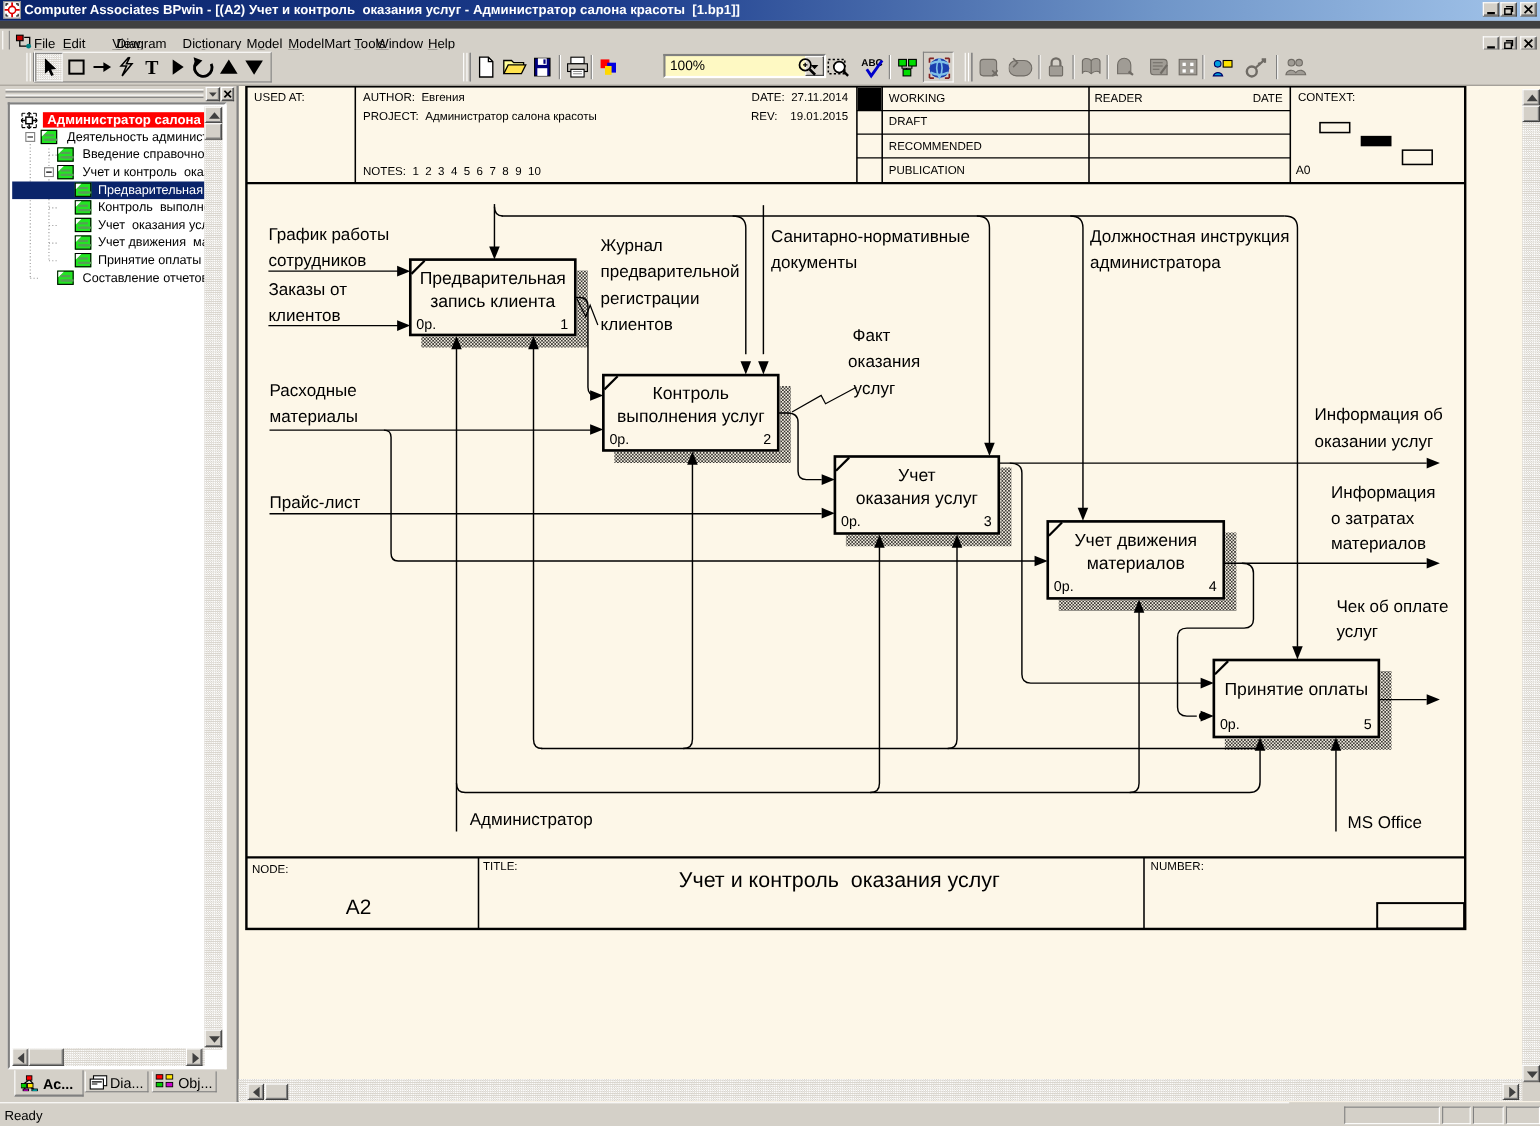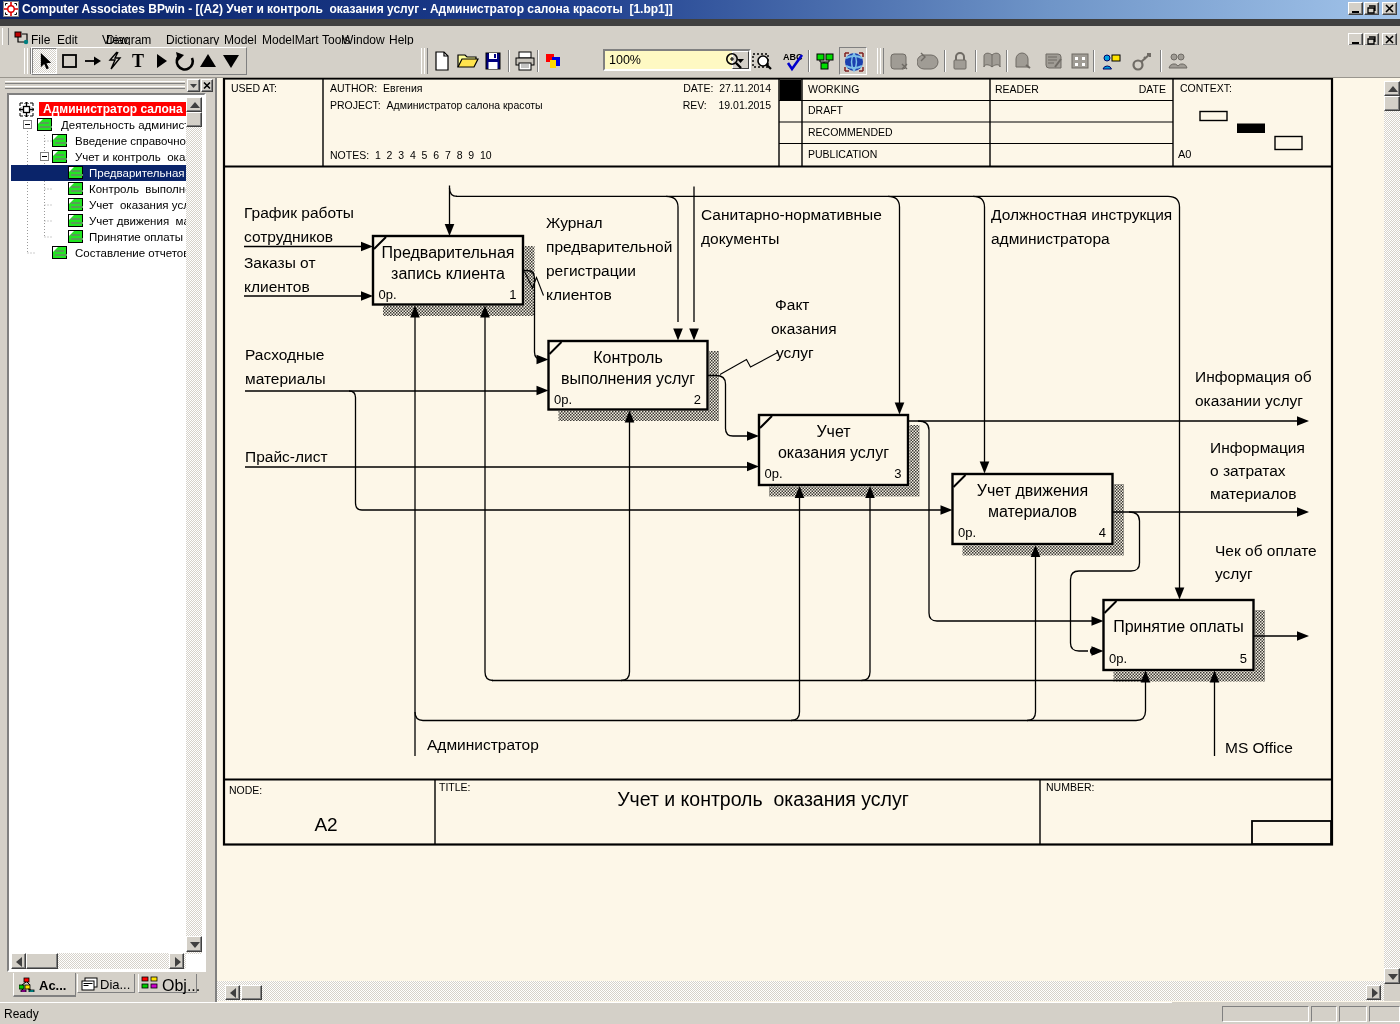--- a/index.html
+++ b/index.html
@@ -582,21 +582,21 @@
       </svg>
     <span style="position:absolute;left:22px;top:3px;font-size:13px;">Dia...</span>
   </div>
   <div class="tab" style="left:138px;top:896px;width:59px;height:19px;">
     <svg width="18" height="14" style="position:absolute;left:2px;top:2px">
         <rect x="1" y="1" width="6" height="4" fill="#ff0000" stroke="#000" stroke-width="0.8"></rect>
         <rect x="10" y="1" width="6" height="4" fill="#ffe400" stroke="#000" stroke-width="0.8"></rect>
         <rect x="1" y="8" width="6" height="4" fill="#00cc00" stroke="#000" stroke-width="0.8"></rect>
         <rect x="10" y="8" width="6" height="4" fill="#cc00cc" stroke="#000" stroke-width="0.8"></rect>
       </svg>
-    <span style="position:absolute;left:23px;top:3px;font-size:16px;">Obj...</span>
+    <span style="position:absolute;left:23px;top:3px;font-size:13px;">Obj...</span>
   </div>
 </div>
 
 <div class="abs" style="left:213px;top:78px;width:4px;height:924px;background:#d4d0c8;border-right:2px solid #808080;"></div>
 <div class="abs scroll strack" style="left:1384px;top:81px;width:16px;height:903px;"></div>
 <div class="sbtn" style="left:1384px;top:81px;width:16px;height:15px;">
     <svg width="12" height="9">
       <path d="M6 1 L11 7 H1 Z" fill="#404040"></path>
     </svg>
   </div>

